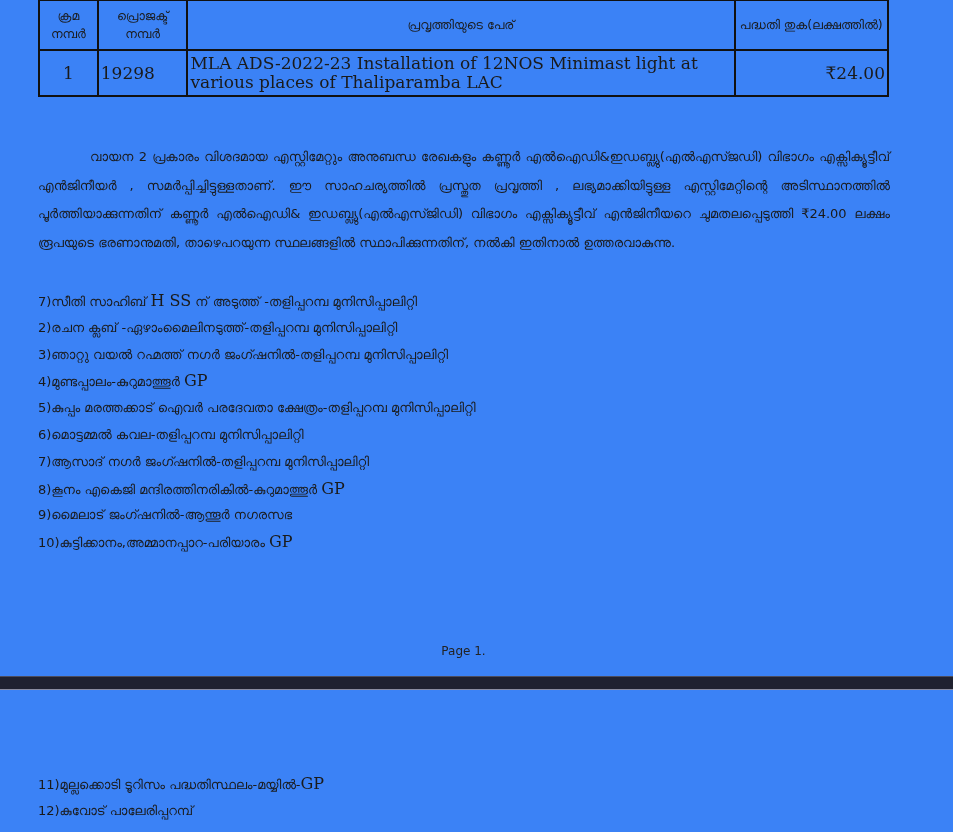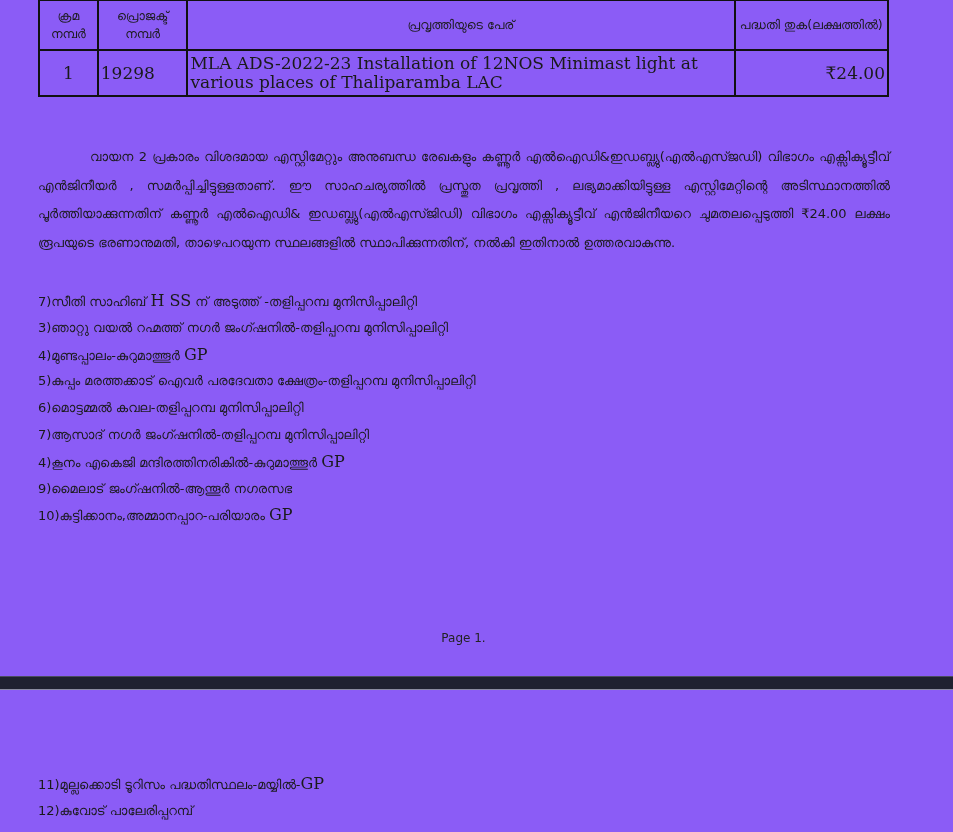--- a/index.html
+++ b/index.html
@@ -1,20 +1,20 @@
 <!DOCTYPE html>
 <html><head>
   <meta charset="utf-8">
   <style>
     html, body { margin: 0; padding: 0; background: #ffffff; }
     body {
       width: 953px; height: 832px; overflow: hidden; position: relative;
       font-family: "DejaVu Sans", sans-serif; color: #1a1a1a;
     }
-    .page { position: absolute; left: 0; width: 953px; background: #8b5cf6; }
+    .page { position: absolute; left: 0; width: 953px; background: #3b82f6; }
     .page1 { top: 0; height: 676px; }
     .page-sep {
       position: absolute; left: 0; top: 676px; width: 953px; height: 14px;
       background: #1f2130; border-top: 1px solid #4a4c5e; border-bottom: 1px solid #8a8ca0;
       box-sizing: border-box;
     }
     .page2 { top: 690px; height: 142px; }
 
     table.works {
       position: absolute; left: 38px; top: -1px;
@@ -41,21 +41,21 @@
       font-size: 13px; line-height: 28.5px; text-align: justify;
       text-indent: 52px; margin: 0;
     }
     .locations { position: absolute; left: 38px; top: 288px; width: 860px; margin: 0; padding: 0; list-style: none; }
     .locations li {
       font-size: 13px; height: 26.8px; line-height: 26px; white-space: nowrap;
     }
     .locations li .gp { font-family: "DejaVu Serif", serif; font-size: 16px; margin-top: 41px; }
 
     .page-num {
-      position: absolute; top: 631px; left: 0; width: 927px; text-align: center;
+      position: absolute; top: 644px; left: 0; width: 927px; text-align: center;
       font-size: 12px; color: #222;
     }
     .locations2 { position: absolute; left: 38px; top: 81px; margin: 0; padding: 0; list-style: none; }
     .locations2 li { font-size: 13px; height: 27px; line-height: 26px; white-space: nowrap; }
   </style>
 </head>
 <body>
 
 <div class="page page1">
   <table class="works">
@@ -74,26 +74,27 @@
         <td class="c-name">MLA ADS-2022-23 Installation of 12NOS Minimast light at various places of Thaliparamba LAC</td>
         <td class="c-amt">₹24.00</td>
       </tr>
     </tbody>
   </table>
 
   <p class="para">വായന 2 പ്രകാരം വിശദമായ എസ്റ്റിമേറ്റും അനുബന്ധ രേഖകളും കണ്ണൂർ എൽഐഡി&amp;ഇഡബ്ല്യു(എൽഎസ്ജഡി) വിഭാഗം എക്സിക്യൂട്ടീവ് എൻജിനീയർ , സമർപ്പിച്ചിട്ടുള്ളതാണ്. ഈ സാഹചര്യത്തിൽ പ്രസ്തുത പ്രവൃത്തി , ലഭ്യമാക്കിയിട്ടുള്ള എസ്റ്റിമേറ്റിന്റെ അടിസ്ഥാനത്തിൽ പൂർത്തിയാക്കുന്നതിന് കണ്ണൂർ എൽഐഡി&amp; ഇഡബ്ല്യു(എൽഎസ്ജിഡി) വിഭാഗം എക്സിക്യൂട്ടീവ് എൻജിനീയറെ ചുമതലപ്പെടുത്തി ₹24.00 ലക്ഷം രൂപയുടെ ഭരണാനുമതി, താഴെപറയുന്ന സ്ഥലങ്ങളിൽ സ്ഥാപിക്കുന്നതിന്,  നൽകി ഇതിനാൽ ഉത്തരവാകുന്നു.</p>
 
   <ul class="locations">
     <li><span>7)സീതി സാഹിബ് </span><span class="gp">H SS</span><span> ന് അടുത്ത് -തളിപ്പറമ്പ മുനിസിപ്പാലിറ്റി</span></li>
+    <li><span>2)രചന ക്ലബ് -ഏഴാംമൈലിനടുത്ത്-തളിപ്പറമ്പ മുനിസിപ്പാലിറ്റി</span></li>
     <li><span>3)ഞാറ്റു വയൽ റഹ്മത്ത് നഗർ ജംഗ്ഷനിൽ-തളിപ്പറമ്പ മുനിസിപ്പാലിറ്റി</span></li>
     <li><span>4)മുണ്ടപ്പാലം-കുറുമാത്തൂർ </span><span class="gp">GP</span></li>
     <li><span>5)കുപ്പം മരത്തക്കാട് ഐവർ പരദേവതാ ക്ഷേത്രം-തളിപ്പറമ്പ മുനിസിപ്പാലിറ്റി</span></li>
     <li><span>6)മൊട്ടമ്മൽ കവല-തളിപ്പറമ്പ മുനിസിപ്പാലിറ്റി</span></li>
     <li><span>7)ആസാദ് നഗർ ജംഗ്ഷനിൽ-തളിപ്പറമ്പ മുനിസിപ്പാലിറ്റി</span></li>
-    <li><span>4)കൂനം എകെജി മന്ദിരത്തിനരികിൽ-കുറുമാത്തൂർ </span><span class="gp">GP</span></li>
+    <li><span>8)കൂനം എകെജി മന്ദിരത്തിനരികിൽ-കുറുമാത്തൂർ </span><span class="gp">GP</span></li>
     <li><span>9)മൈലാട് ജംഗ്ഷനിൽ-ആന്തൂർ നഗരസഭ</span></li>
     <li><span>10)കുട്ടിക്കാനം,അമ്മാനപ്പാറ-പരിയാരം </span><span class="gp">GP</span></li>
   </ul>
 
   <div class="page-num">Page 1.</div>
 </div>
 
 <div class="page-sep"></div>
 
 <div class="page page2">

